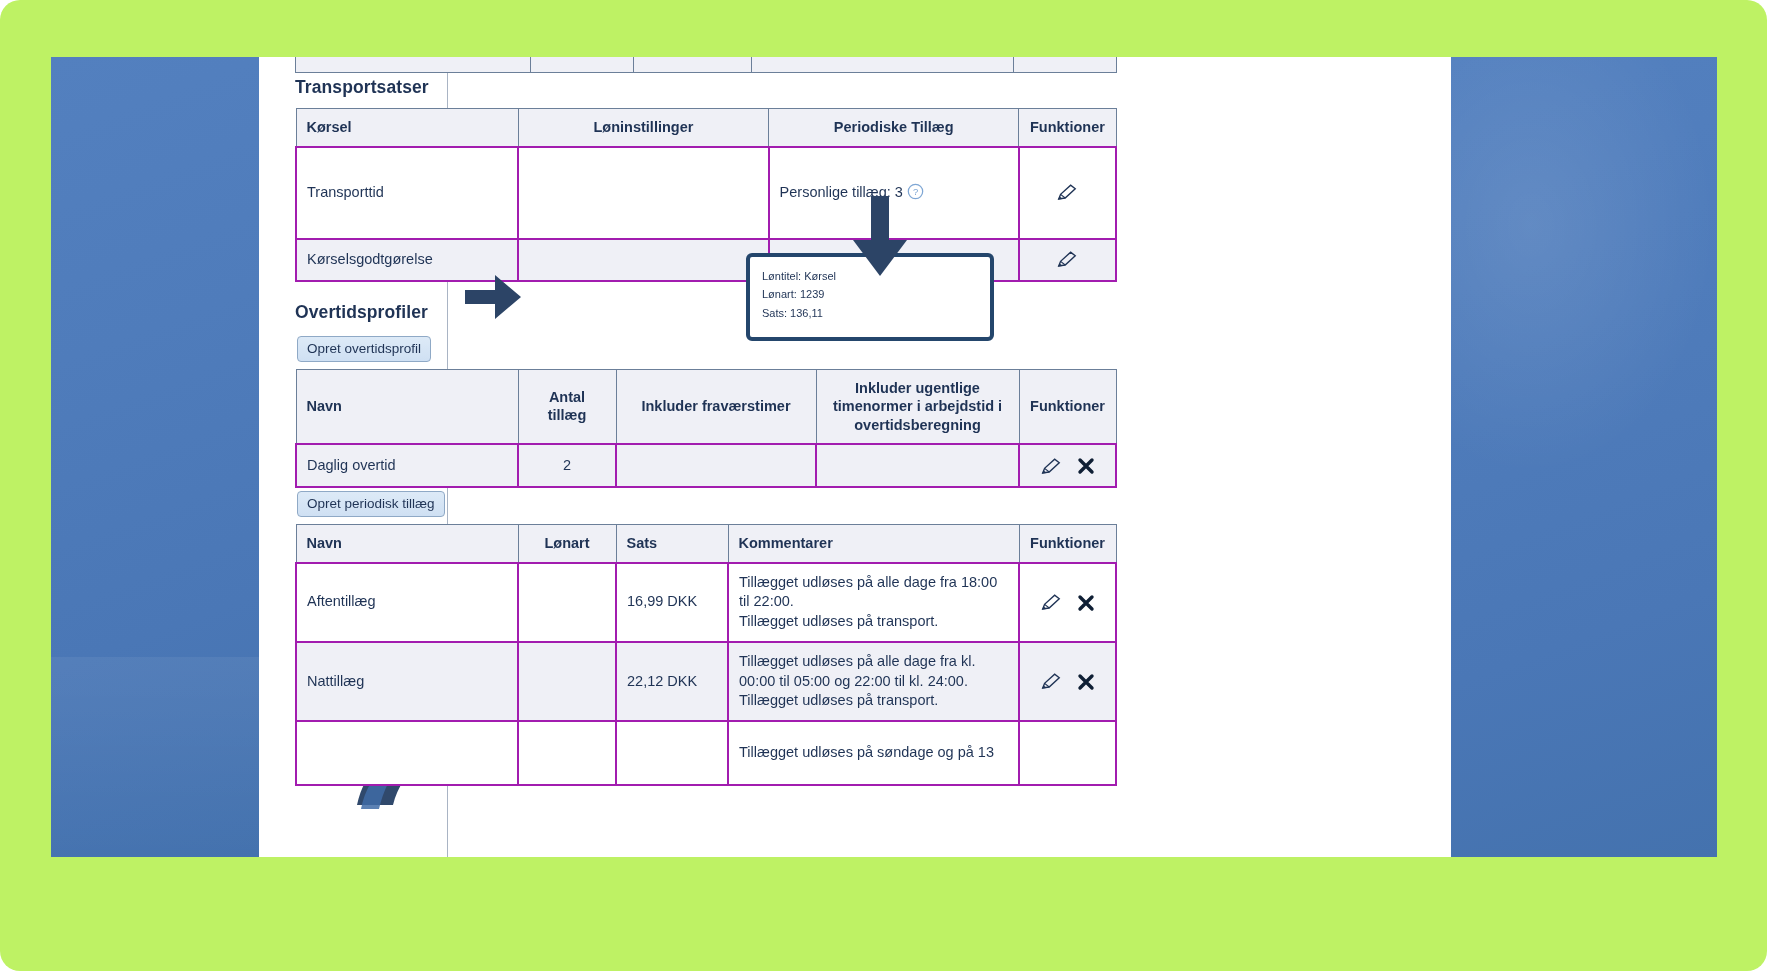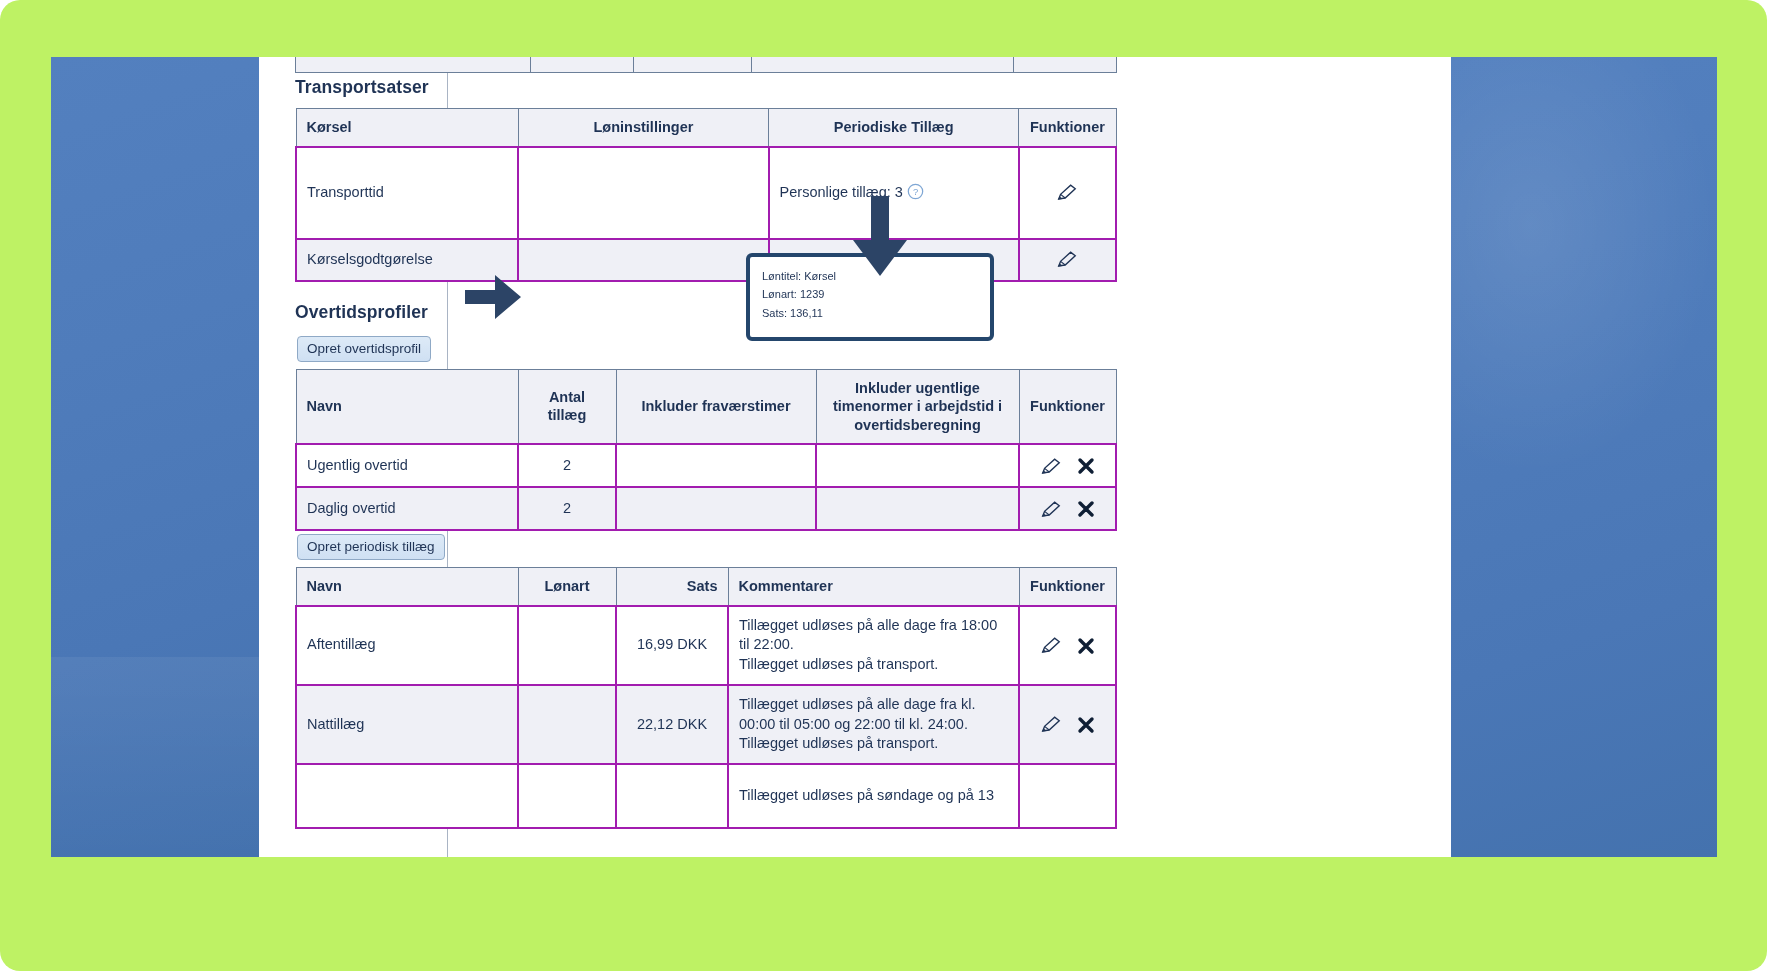--- a/index.html
+++ b/index.html
@@ -93,31 +93,31 @@
   table.grid th {
     background: #eff0f6;
     border: 1px solid #6b7f99;
     font-weight: bold;
     padding: 9px 10px;
     text-align: center;
     line-height: 1.28;
     margin-top: 24px;
   }
   table.grid th.left { text-align: left; }
-  table.grid th.right { text-align: right; }
+  table.grid th.right { text-align: left; }
   table.grid td {
     border: 2px solid #a21caf;
     padding: 9px 10px;
     vertical-align: middle;
     line-height: 1.36;
   }
   table.grid tr.odd  td { background: #ffffff; }
   table.grid tr.even td { background: #eff0f6; }
   td.center { text-align: center; }
-  td.right  { text-align: center; }
+  td.right  { text-align: left; }
   .italic { font-style: italic; }
 
   
   #clipped-table {
     position: absolute;
     left: 244px; top: -32px;
     width: 822px;
     border-collapse: collapse;
     border: 1px solid #6b7f99;
     font-size: 14.5px;
@@ -273,40 +273,20 @@
         <thead>
           <tr>
             <th class="left" style="width:222px">Navn</th>
             <th style="width:98px">Antal tillæg</th>
             <th style="width:200px">Inkluder fraværstimer</th>
             <th style="width:203px">Inkluder ugentlige timenormer i arbejdstid i overtidsberegning</th>
             <th style="width:97px">Funktioner</th>
           </tr>
         </thead>
         <tbody>
-          <tr class="odd" style="height:43px">
-            <td>Ugentlig overtid</td>
-            <td class="center">2</td>
-            <td></td>
-            <td></td>
-            <td class="fn-cell">
-              <span class="icon-btn">
-                <svg width="22" height="19" viewBox="0 0 24 20">
-                    <path d="M3 17 L5 12 L16 2 L21 6 L10 16 Z" fill="none" stroke="#1f3355" stroke-width="1.5"></path>
-                    <path d="M5 12 L10 16" stroke="#1f3355" stroke-width="1.2"></path>
-                    <path d="M2 18 L7 17 L4 14 Z" fill="#1f3355"></path>
-                  </svg>
-              </span>
-              <span class="icon-btn">
-                <svg width="18" height="18" viewBox="0 0 18 18">
-                    <path d="M3 3 L15 15 M15 3 L3 15" stroke="#0f1f35" stroke-width="3.4" stroke-linecap="round"></path>
-                  </svg>
-              </span>
-            </td>
-          </tr>
           <tr class="even" style="height:43px">
             <td>Daglig overtid</td>
             <td class="center">2</td>
             <td></td>
             <td></td>
             <td class="fn-cell">
               <span class="icon-btn">
                 <svg width="22" height="19" viewBox="0 0 24 20">
                     <path d="M3 17 L5 12 L16 2 L21 6 L10 16 Z" fill="none" stroke="#1f3355" stroke-width="1.5"></path>
                     <path d="M5 12 L10 16" stroke="#1f3355" stroke-width="1.2"></path>

